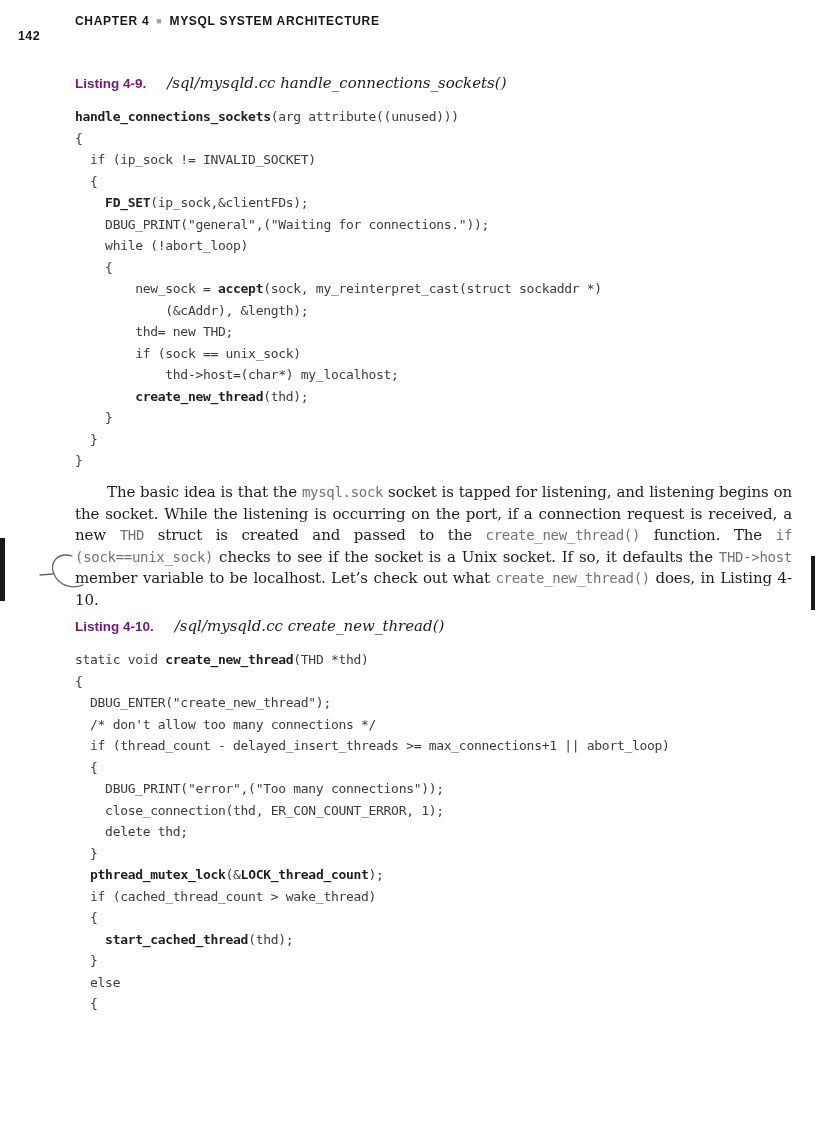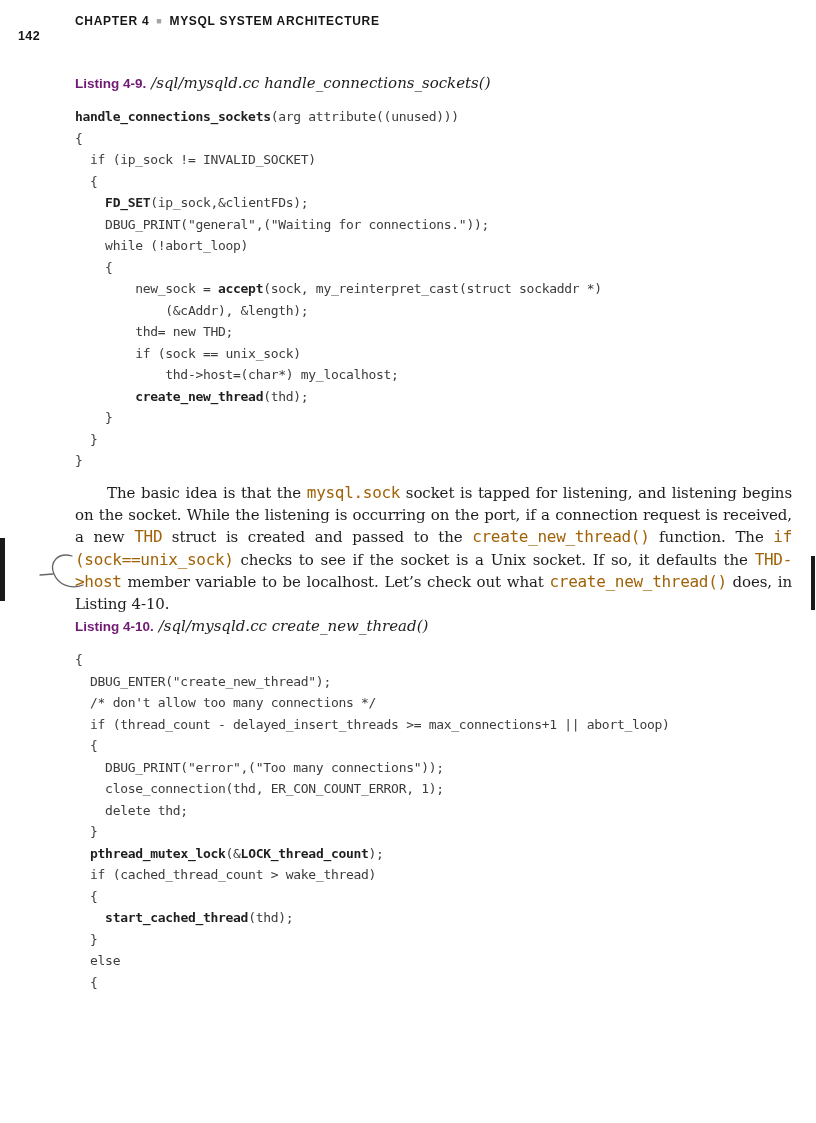--- a/index.html
+++ b/index.html
@@ -14,42 +14,42 @@
   }
   .running-head{
     position:absolute;top:14px;left:75px;
     font:bold 12px "Liberation Sans",sans-serif;color:#161616;letter-spacing:.7px;
     white-space:nowrap;
   }
   .running-head .sq{color:#a3a3a3;font-size:9px;margin:0 7px;vertical-align:1px;}
   
   .caption{position:absolute;left:75px;white-space:nowrap;}
   .caption .lbl{font:bold 13.5px "Liberation Sans",sans-serif;color:#701a75;}
-  .caption .ttl{font:italic 15px "DejaVu Serif",serif;color:#1d1d1d;margin-left:5px;}
+  .caption .ttl{font:italic 15px "DejaVu Serif",serif;color:#1d1d1d;margin-left:21px;}
   #caption1{top:74px;}
   #caption2{top:617px;}
   
   .code{
     position:absolute;left:75px;
     font:13px/21.5px "DejaVu Sans Mono",monospace;color:#3c3c3c;
     letter-spacing:-0.3px;
   }
   #code1{top:106px;}
   #code2{top:649px;}
   .code-line{white-space:pre;height:21.5px;}
   .code-line .b{font-weight:bold;color:#1f1f1f;margin-top:48px;}
   
   .para{
     position:absolute;left:75px;top:482px;width:717px;
     font:15px/21.6px "DejaVu Serif",serif;color:#1d1d1d;
     text-align:justify;text-indent:32px;margin:0;
     letter-spacing:-0.1px;
   }
   .para .mono{
-    font-family:"DejaVu Sans Mono",monospace;font-size:16px;color:#a16207;
+    font-family:"DejaVu Sans Mono",monospace;font-size:14px;color:#737373;
     letter-spacing:-0.3px;
   }
   
   .bar{position:absolute;background:#191919;}
   #bar-left{left:0;top:538px;width:5px;height:63px;}
   #bar-right{left:811px;top:556px;width:4px;height:54px;}
   
   #annot{position:absolute;left:37px;top:548px;}
 </style>
 </head>
@@ -78,20 +78,21 @@
     <div class="code-line"><span>    }</span></div>
     <div class="code-line"><span>  }</span></div>
     <div class="code-line"><span>}</span></div>
   </div>
 
 <p class="para"><span>The basic idea is that the </span><span class="mono">mysql.sock</span><span> socket is tapped for listening, and listening begins on the socket. While the listening is occurring on the port, if a connection request is received, a new </span><span class="mono">THD</span><span> struct is created and passed to the </span><span class="mono">create_new_thread()</span><span> function. The </span><span class="mono">if (sock==unix_sock)</span><span> checks to see if the socket is a Unix socket. If so, it defaults the </span><span class="mono">THD-&gt;host</span><span> member variable to be localhost. Let’s check out what </span><span class="mono">create_new_thread()</span><span> does, in Listing 4-10.</span></p>
 
 <div class="caption" id="caption2"><span class="lbl">Listing 4-10.</span><span class="ttl">/sql/mysqld.cc create_new_thread()</span></div>
 
 <div class="code" id="code2">
+    <div class="code-line"><span>static void </span><span class="b">create_new_thread</span><span>(THD *thd)</span></div>
     <div class="code-line"><span>{</span></div>
     <div class="code-line"><span>  DBUG_ENTER("create_new_thread");</span></div>
     <div class="code-line"><span>  /* don't allow too many connections */</span></div>
     <div class="code-line"><span>  if (thread_count - delayed_insert_threads &gt;= max_connections+1 || abort_loop)</span></div>
     <div class="code-line"><span>  {</span></div>
     <div class="code-line"><span>    DBUG_PRINT("error",("Too many connections"));</span></div>
     <div class="code-line"><span>    close_connection(thd, ER_CON_COUNT_ERROR, 1);</span></div>
     <div class="code-line"><span>    delete thd;</span></div>
     <div class="code-line"><span>  }</span></div>
     <div class="code-line"><span>  </span><span class="b">pthread_mutex_lock</span><span>(&amp;</span><span class="b">LOCK_thread_count</span><span>);</span></div>

